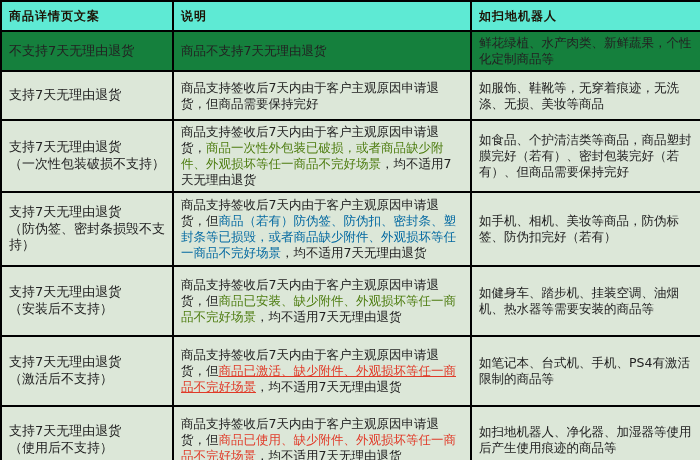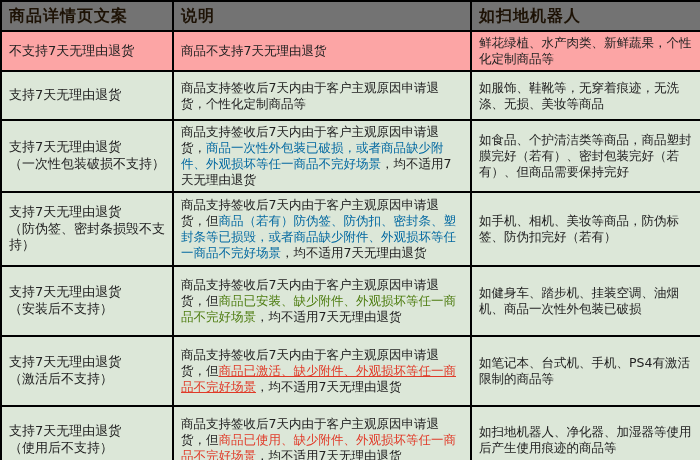--- a/index.html
+++ b/index.html
@@ -17,36 +17,36 @@
   th, td {
     border: 2px solid #000000;
     vertical-align: middle;
     text-align: left;
     padding: 3px 7px;
     color: #222222;
     overflow: hidden;
   }
   thead tr { height: 30px; }
   thead th {
-    background: #737373;
+    background: #5eead4;
     color: #1d1205;
-    font-size: 16px;
+    font-size: 12px;
     font-weight: bold;
     letter-spacing: 1px;
   }
   tbody tr:nth-child(1) { height: 33px; }
   tbody tr:nth-child(2) { height: 49px; }
   tbody tr:nth-child(3) { height: 66px; }
   tbody tr:nth-child(4) { height: 74px; }
   tbody tr:nth-child(5) { height: 70px; }
   tbody tr:nth-child(6) { height: 70px; }
   tbody tr:nth-child(7) { height: 68px; }
   tbody tr:nth-child(1) td { background: #BDD0E2; }
   tbody tr td { background: #DCE7D8; }
-  tbody tr:first-child td { background: #fca5a5; }
+  tbody tr:first-child td { background: #15803d; }
   td.policy {
     font-size: 13px;
     line-height: 1.3;
     white-space: pre-line;
   }
   td.desc, td.examples {
     font-size: 12.5px;
     line-height: 1.28;
   }
 </style>
@@ -67,40 +67,40 @@
     </tr>
   </thead>
   <tbody>
     <tr>
       <td class="policy">不支持7天无理由退货</td>
       <td class="desc"><span>商品不支持7天无理由退货</span></td>
       <td class="examples">鲜花绿植、水产肉类、新鲜蔬果，个性化定制商品等</td>
     </tr>
     <tr>
       <td class="policy">支持7天无理由退货</td>
-      <td class="desc"><span>商品支持签收后7天内由于客户主观原因申请退货，个性化定制商品等</span></td>
+      <td class="desc"><span>商品支持签收后7天内由于客户主观原因申请退货，但商品需要保持完好</span></td>
       <td class="examples">如服饰、鞋靴等，无穿着痕迹，无洗涤、无损、美妆等商品</td>
     </tr>
     <tr>
       <td class="policy">支持7天无理由退货
 （一次性包装破损不支持）</td>
-      <td class="desc"><span>商品支持签收后7天内由于客户主观原因申请退货，</span><span style="color: #0369a1;">商品一次性外包装已破损，或者商品缺少附件、外观损坏等任一商品不完好场景</span><span>，均不适用7天无理由退货</span></td>
+      <td class="desc"><span>商品支持签收后7天内由于客户主观原因申请退货，</span><span style="color: #4d7c0f;">商品一次性外包装已破损，或者商品缺少附件、外观损坏等任一商品不完好场景</span><span>，均不适用7天无理由退货</span></td>
       <td class="examples">如食品、个护清洁类等商品，商品塑封膜完好（若有）、密封包装完好（若有）、但商品需要保持完好</td>
     </tr>
     <tr>
       <td class="policy">支持7天无理由退货
 （防伪签、密封条损毁不支持）</td>
       <td class="desc"><span>商品支持签收后7天内由于客户主观原因申请退货，但</span><span style="color: #0369a1;">商品（若有）防伪签、防伪扣、密封条、塑封条等已损毁，或者商品缺少附件、外观损坏等任一商品不完好场景</span><span>，均不适用7天无理由退货</span></td>
       <td class="examples">如手机、相机、美妆等商品，防伪标签、防伪扣完好（若有）</td>
     </tr>
     <tr>
       <td class="policy">支持7天无理由退货
 （安装后不支持）</td>
       <td class="desc"><span>商品支持签收后7天内由于客户主观原因申请退货，但</span><span style="color: #4d7c0f;">商品已安装、缺少附件、外观损坏等任一商品不完好场景</span><span>，均不适用7天无理由退货</span></td>
-      <td class="examples">如健身车、踏步机、挂装空调、油烟机、商品一次性外包装已破损</td>
+      <td class="examples">如健身车、踏步机、挂装空调、油烟机、热水器等需要安装的商品等</td>
     </tr>
     <tr>
       <td class="policy">支持7天无理由退货
 （激活后不支持）</td>
       <td class="desc"><span>商品支持签收后7天内由于客户主观原因申请退货，但</span><span style="color: rgb(224, 58, 40); text-decoration: underline;">商品已激活、缺少附件、外观损坏等任一商品不完好场景</span><span>，均不适用7天无理由退货</span></td>
       <td class="examples">如笔记本、台式机、手机、PS4有激活限制的商品等</td>
     </tr>
     <tr>
       <td class="policy">支持7天无理由退货
 （使用后不支持）</td>

